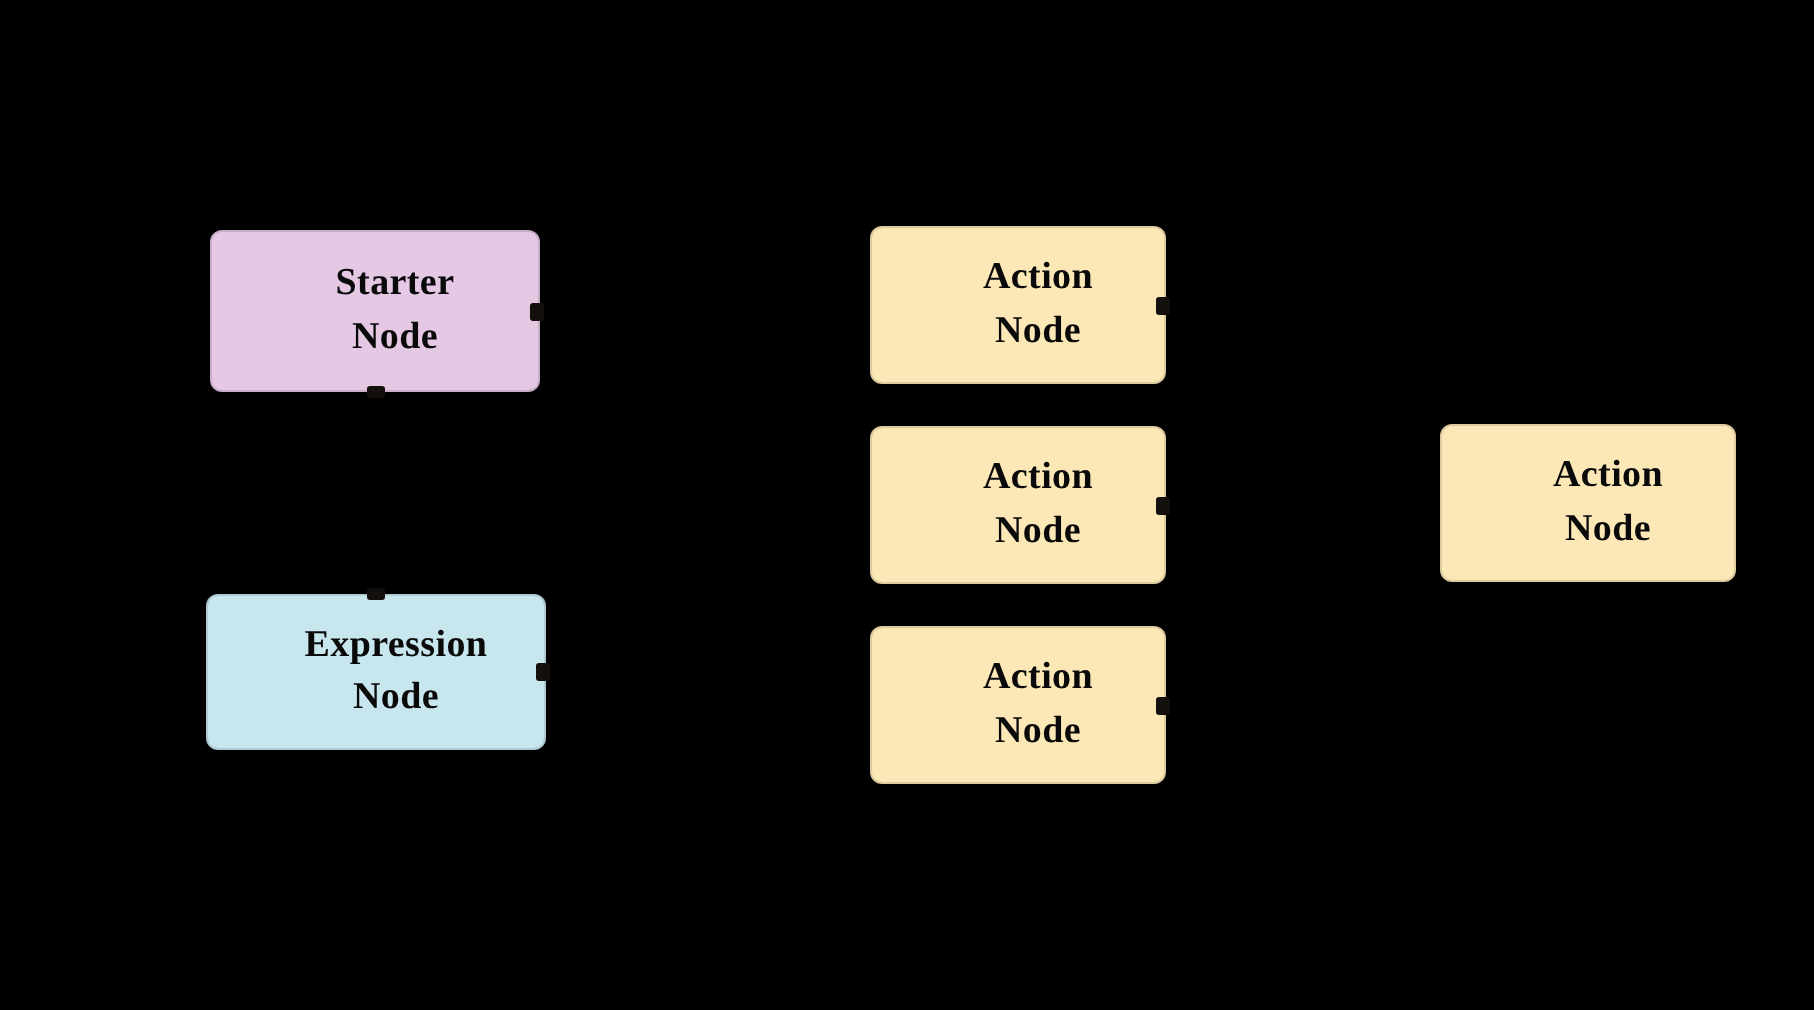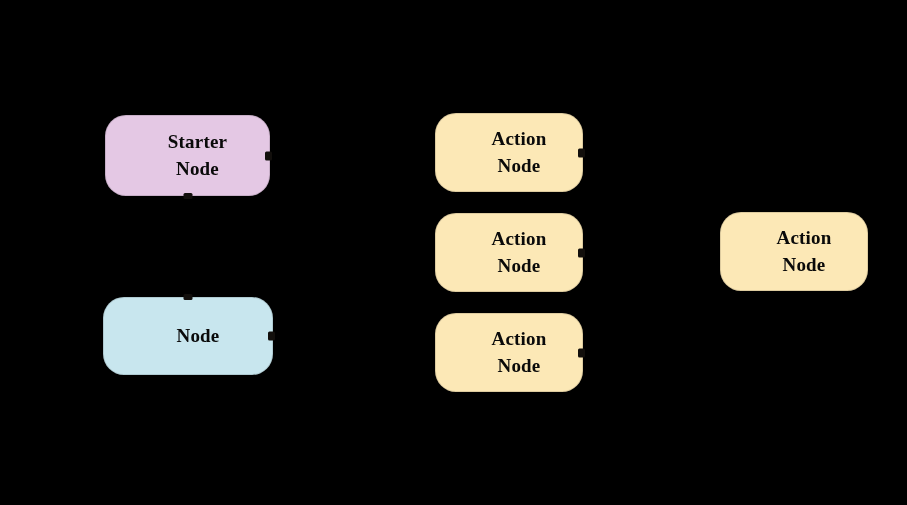--- a/index.html
+++ b/index.html
@@ -22,21 +22,21 @@
     position: absolute;
     left: 0;
     top: 0;
     width: 907px;
     height: 505px;
     pointer-events: none;
   }
   .node {
     position: absolute;
     box-sizing: border-box;
-    border-radius: 21px;
+    border-radius: 6px;
     display: flex;
     flex-direction: column;
     align-items: center;
     justify-content: center;
     text-align: center;
     color: #0a0a0a;
     font-weight: bold;
     font-size: 19px;
     line-height: 1.38;
     letter-spacing: 0.2px;
@@ -89,20 +89,21 @@
     </svg>
 
   <div class="node" id="node-starter-node" style="left: 105px; top: 115px; width: 165px; height: 81px; background-color: rgb(228, 200, 228); color: rgb(10, 10, 10);">
     <span class="node-label">Starter</span>
     <span class="node-label">Node</span>
     <span class="port right" style="background: rgb(18, 15, 12);"></span>
     <span class="port bottom" style="background: rgb(18, 15, 12);"></span>
   </div>
 
   <div class="node" id="node-expression-node" style="left: 103px; top: 297px; width: 170px; height: 78px; background-color: rgb(200, 230, 238); color: rgb(10, 10, 10);">
+    <span class="node-label">Expression</span>
     <span class="node-label">Node</span>
     <span class="port top" style="background: rgb(18, 15, 12);"></span>
     <span class="port right" style="background: rgb(18, 15, 12);"></span>
   </div>
 
   <div class="node" id="node-action-node-1" style="left: 435px; top: 113px; width: 148px; height: 79px; background-color: rgb(252, 232, 182); color: rgb(10, 10, 10);">
     <span class="node-label">Action</span>
     <span class="node-label">Node</span>
     <span class="port right" style="background: rgb(18, 15, 12);"></span>
   </div>

